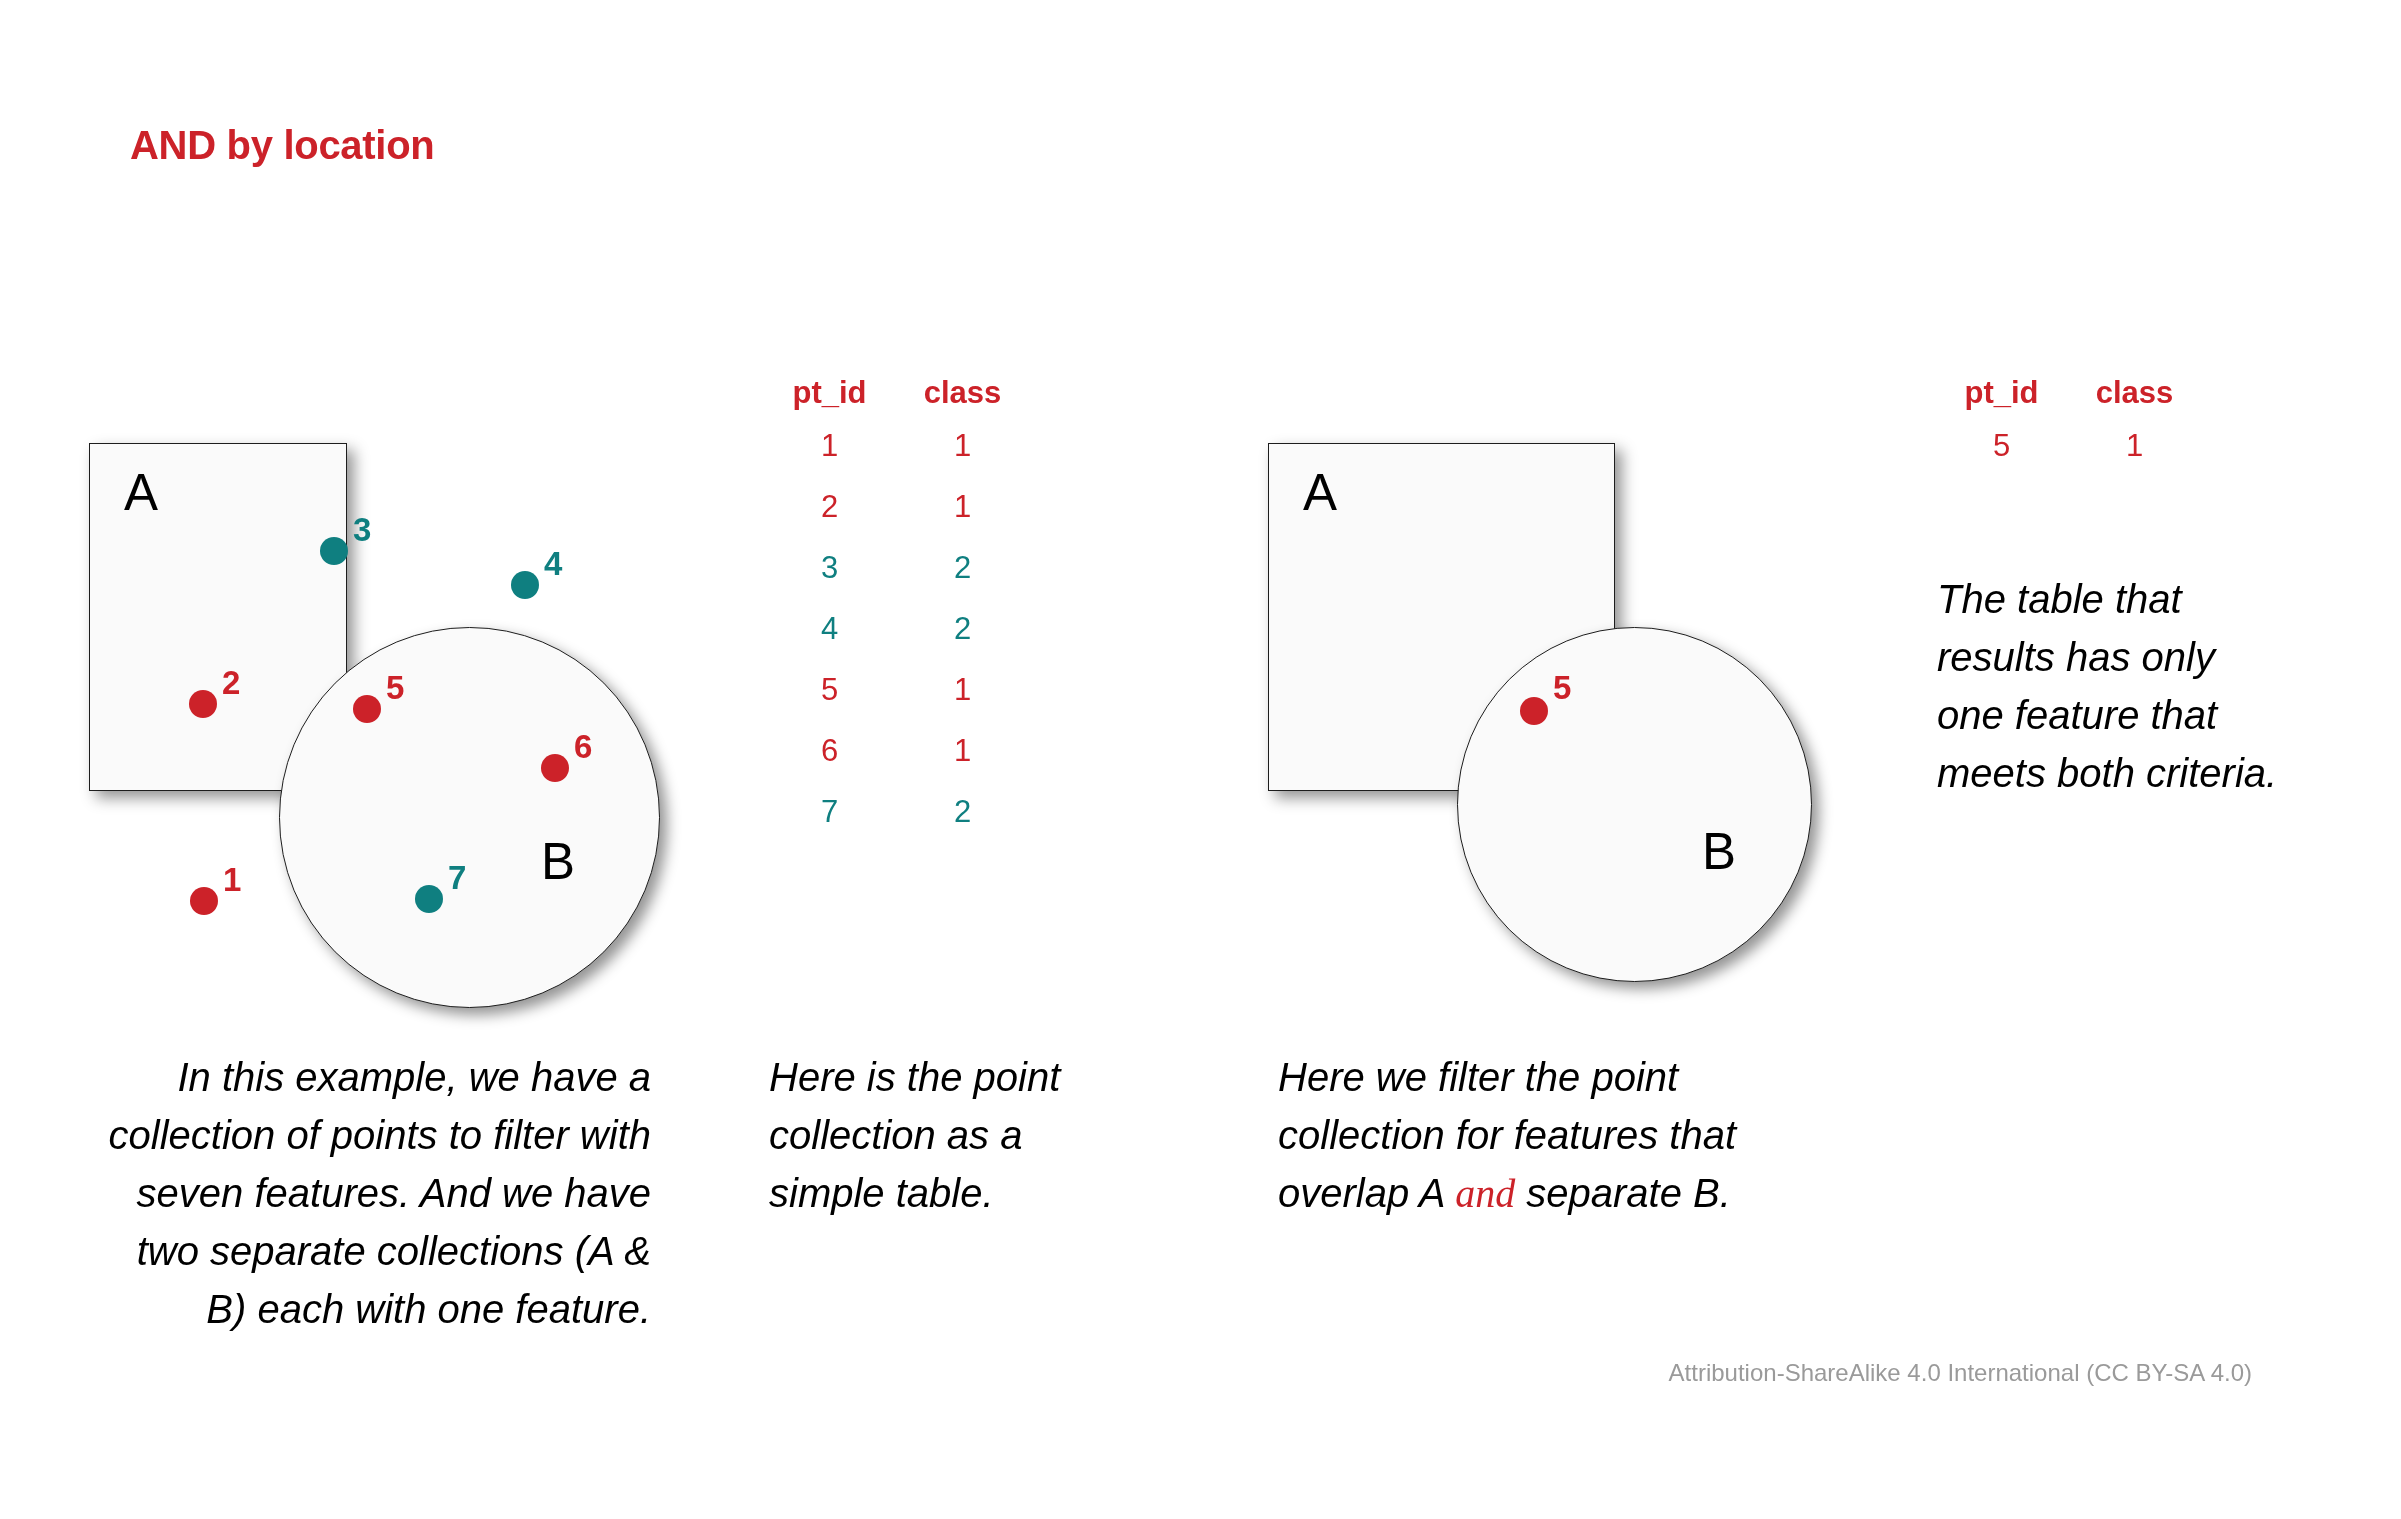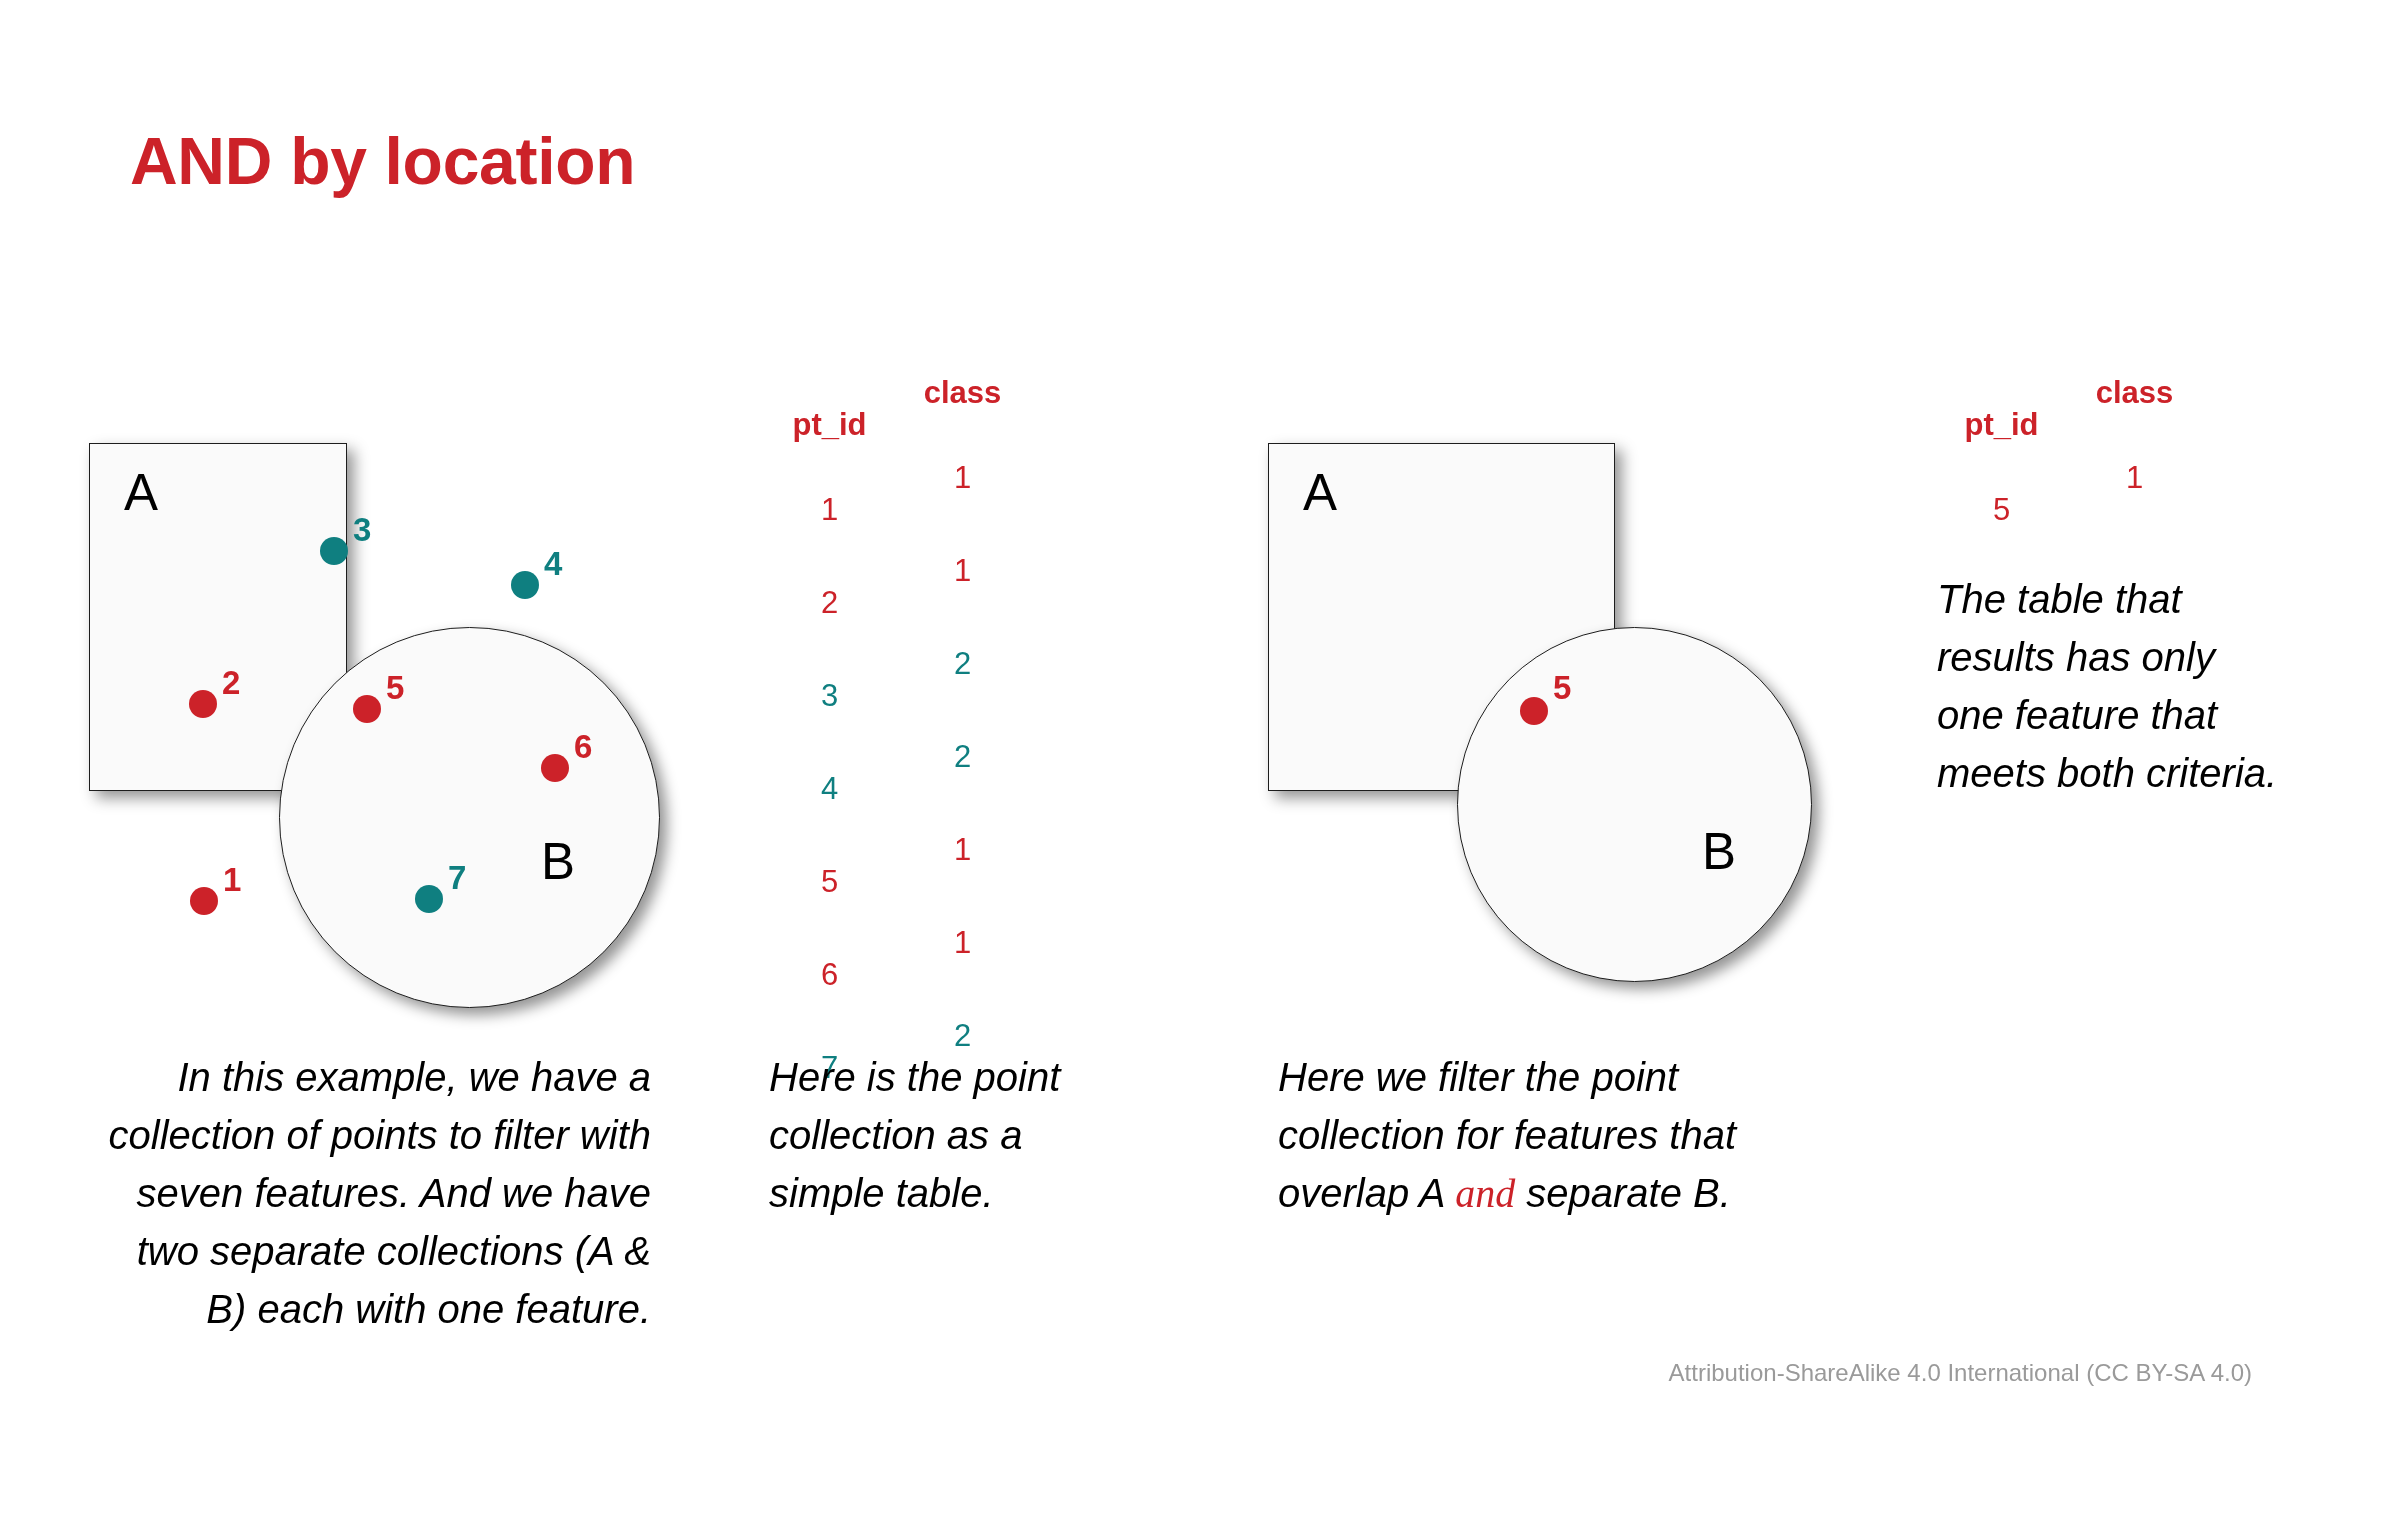--- a/index.html
+++ b/index.html
@@ -14,21 +14,21 @@
     overflow: hidden;
     font-family: "Liberation Sans", sans-serif;
     -webkit-font-smoothing: antialiased;
   }
 
   
   #slide-title {
     position: absolute;
     left: 130px;
     top: 123px;
-    font-size: 66px;
+    font-size: 40px;
     font-weight: bold;
     color: #CC2229;
     letter-spacing: -0.3px;
     white-space: nowrap;
   }
 
   
   .geo-square {
     position: absolute;
     background: #FAFAFA;
@@ -81,21 +81,21 @@
     font-weight: bold;
     color: #CC2229;
   }
   .data-table .row {
     display: flex;
   }
   .data-table .cell {
     text-align: center;
     line-height: 1;
   }
-  .data-table .cell.col-id { width: 133px; margin-top: 32px; }
+  .data-table .cell.col-id { width: 133px; }
   .data-table .cell.col-cls { width: 133px; }
   .data-table .hdr .cell { padding-bottom: 21.5px; }
   .data-table .row .cell { padding-bottom: 30px; }
   .v-c1 { color: #CC2229; }
   .v-c2 { color: #0F7F80; }
 
   
   .caption {
     position: absolute;
     font-size: 40px;

